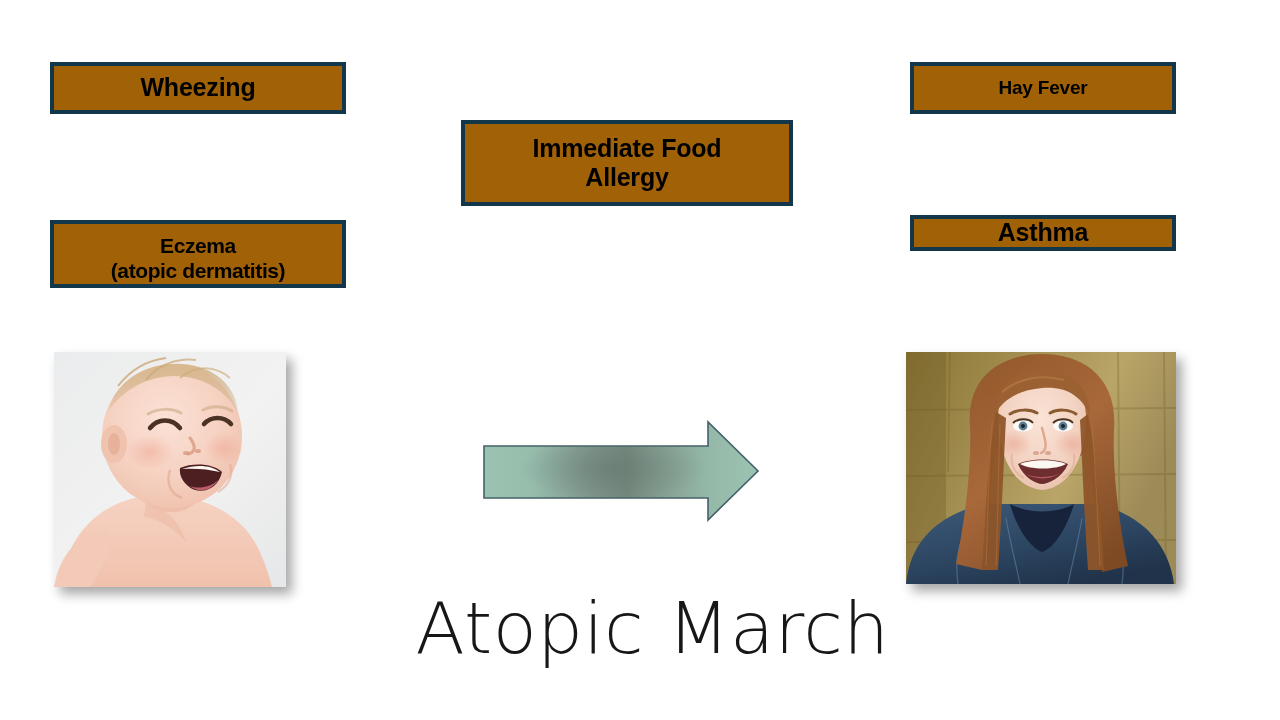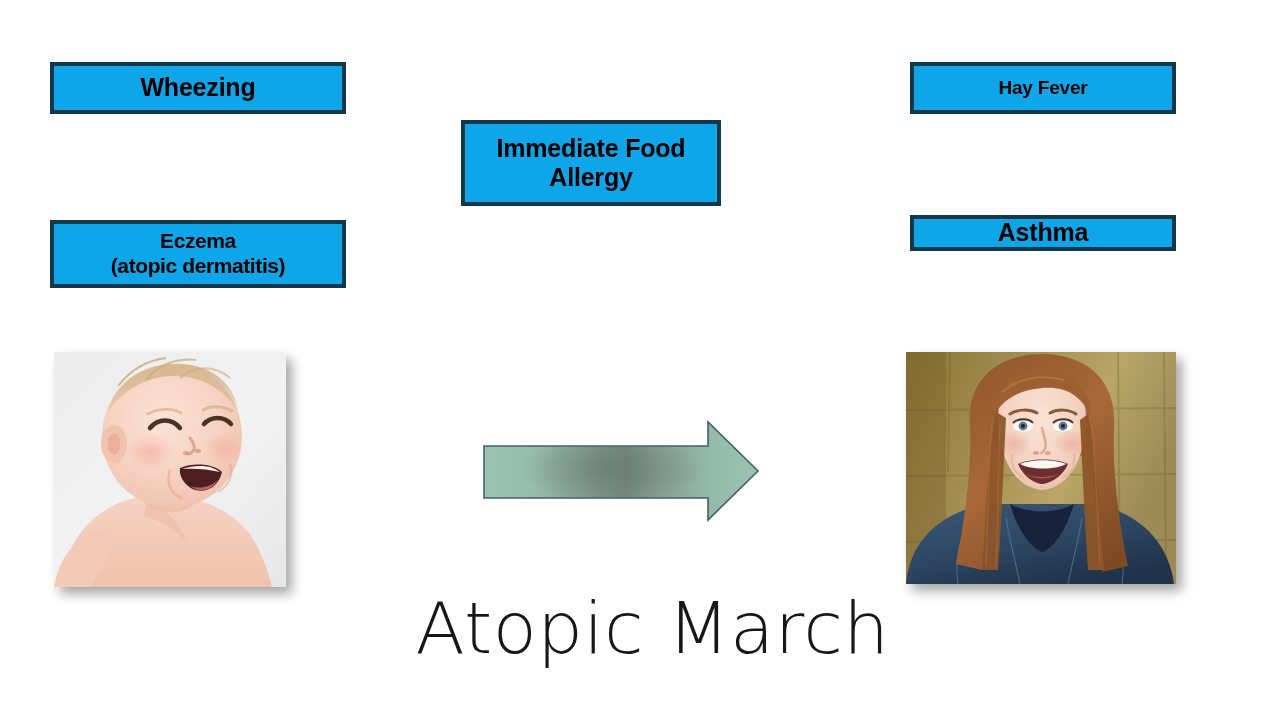--- a/index.html
+++ b/index.html
@@ -20,21 +20,21 @@
   .slide {
     position: absolute;
     inset: 0;
     background: #ffffff;
   }
 
   
   .cond-box {
     position: absolute;
     box-sizing: border-box;
-    background: #0ea5e9;
+    background: #a16207;
     border: 4px solid #13374a;
     display: flex;
     align-items: center;
     justify-content: center;
     text-align: center;
     color: #000000;
     font-weight: bold;
     font-family: "Liberation Sans", sans-serif;
     letter-spacing: -0.2px;
     line-height: 1.18;
@@ -44,24 +44,25 @@
     white-space: pre;
   }
 
   #box-wheezing {
     left: 50px; top: 62px; width: 296px; height: 52px;
     font-size: 25px;
   }
   #box-eczema {
     left: 50px; top: 220px; width: 296px; height: 68px;
     font-size: 21px;
+    align-items: flex-end;
   }
   #box-eczema .label { letter-spacing: -0.4px; }
   #box-food {
-    left: 461px; top: 120px; width: 260px; height: 86px;
+    left: 461px; top: 120px; width: 332px; height: 86px;
     font-size: 25px;
   }
   #box-hayfever {
     left: 910px; top: 62px; width: 266px; height: 52px;
     font-size: 19px;
   }
   #box-asthma {
     left: 910px; top: 215px; width: 266px; height: 36px;
     font-size: 25px;
   }

